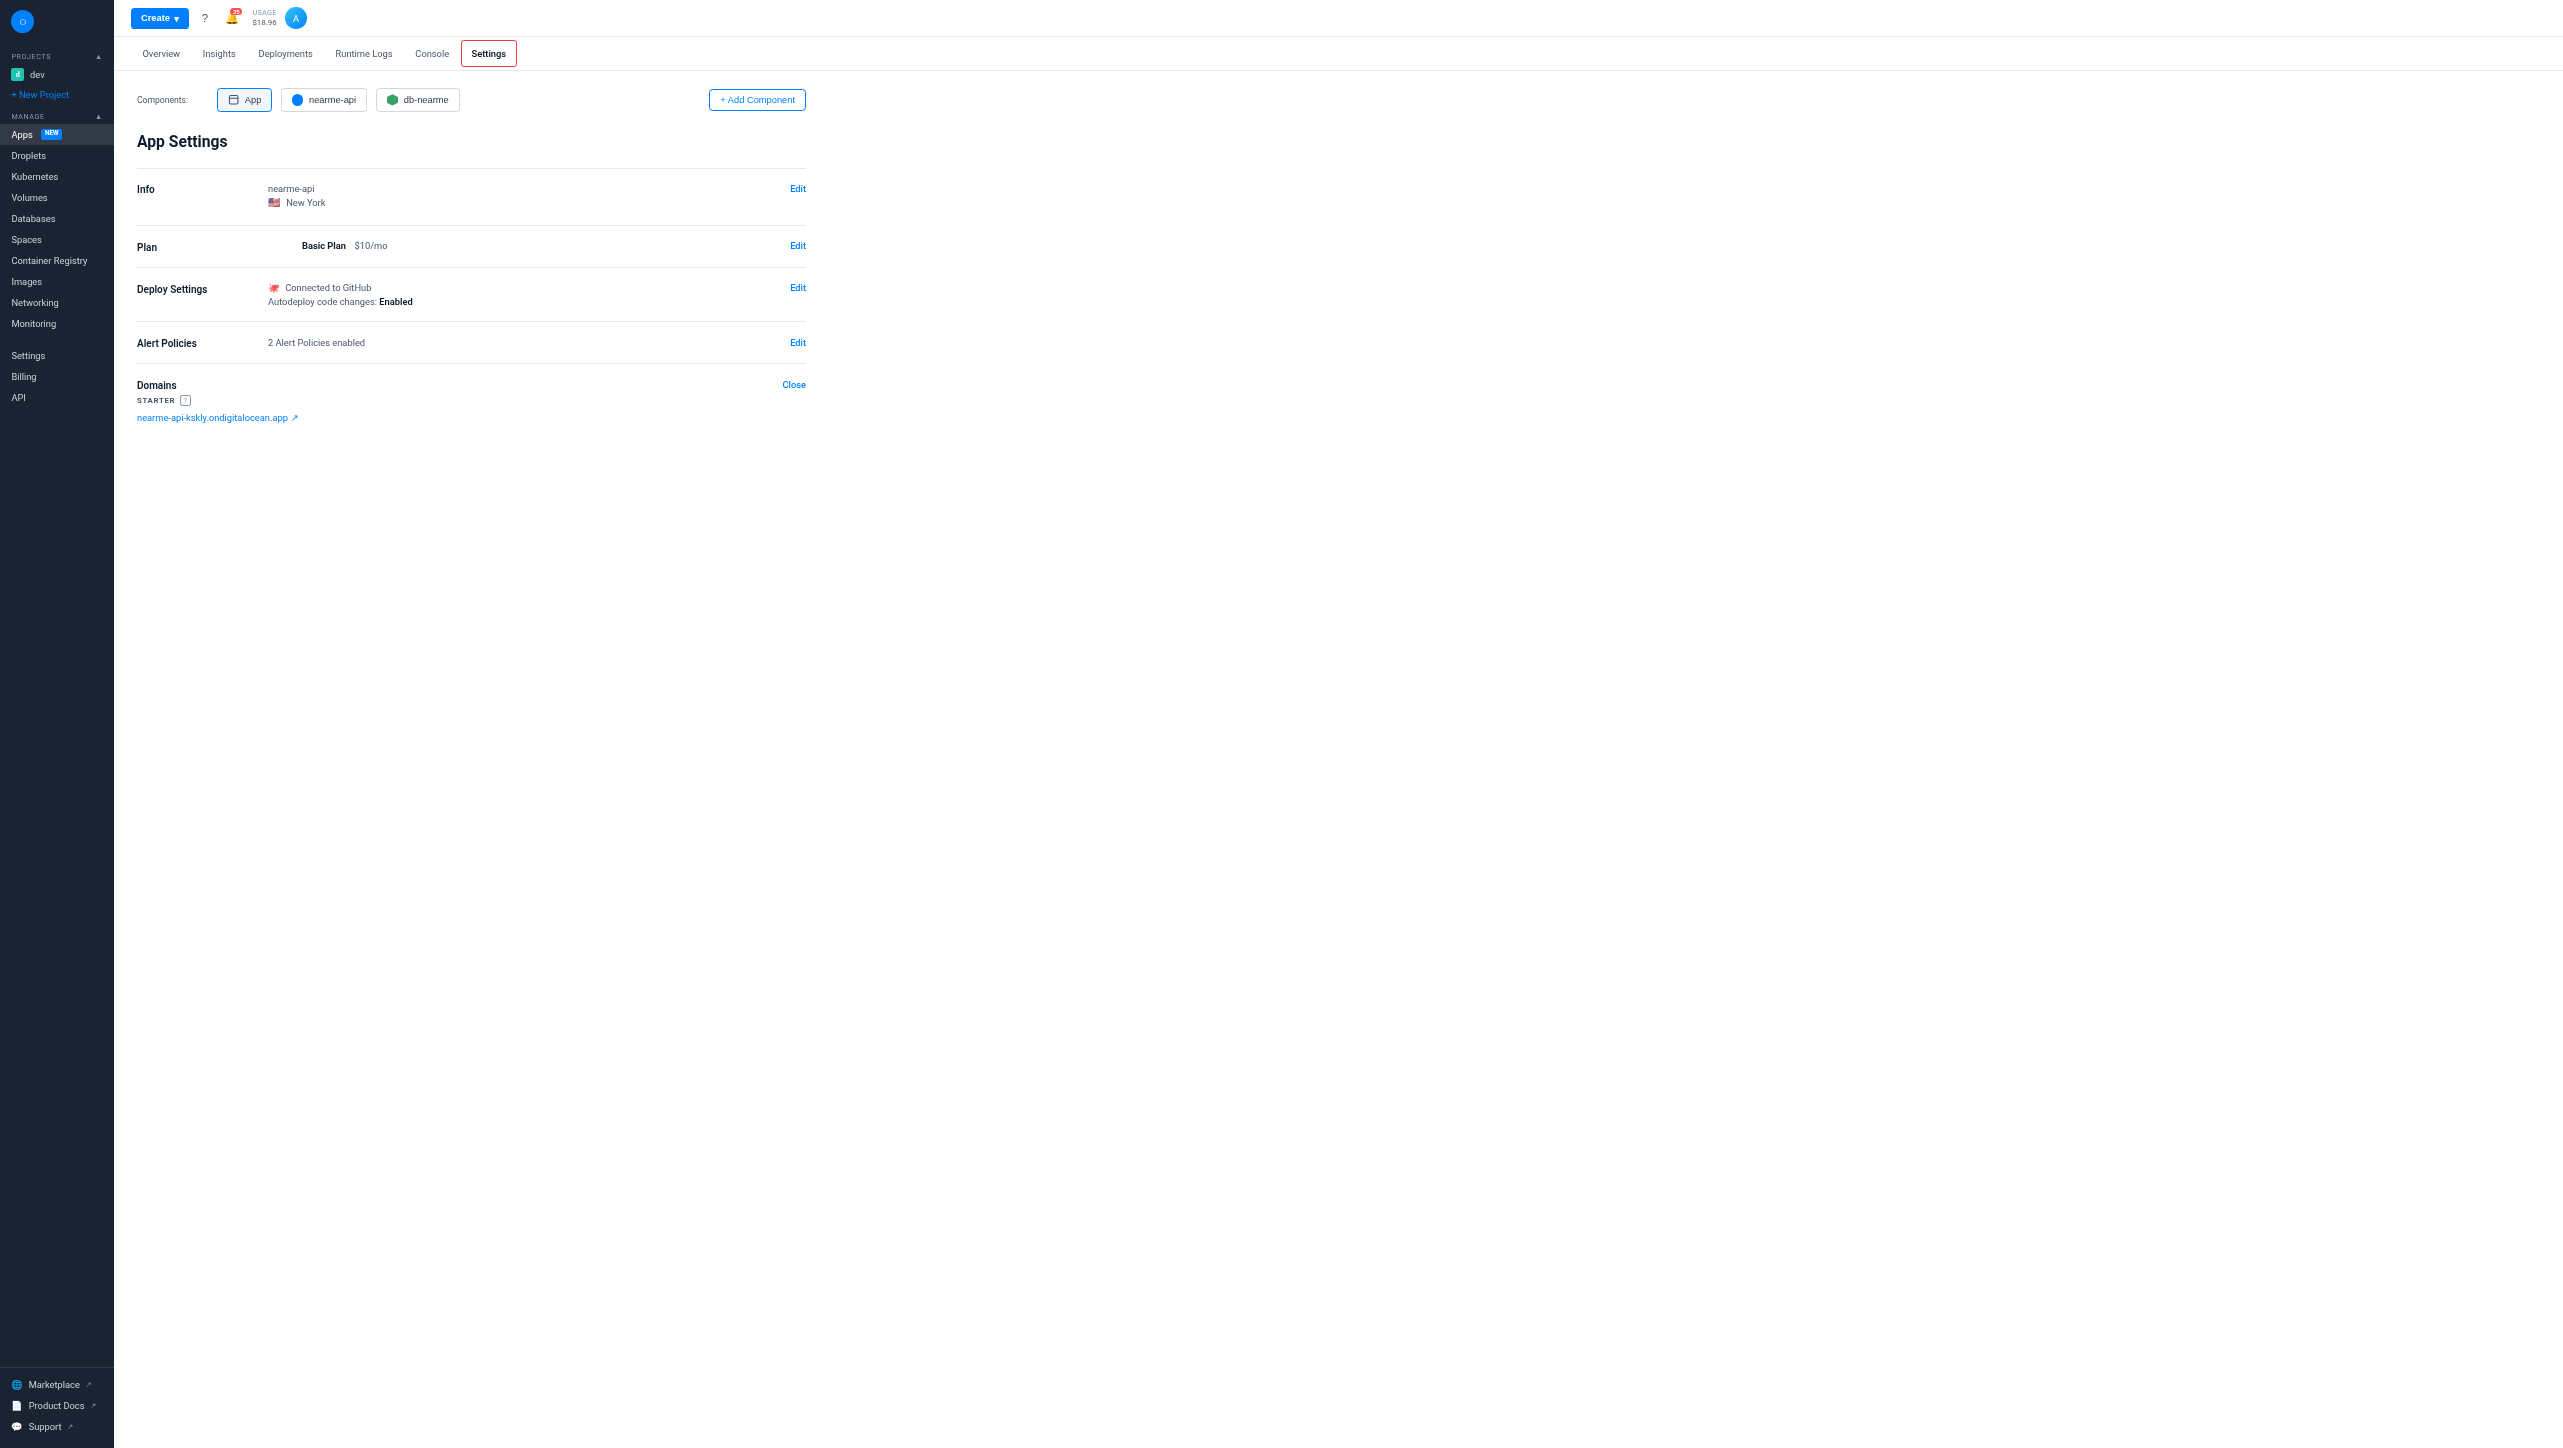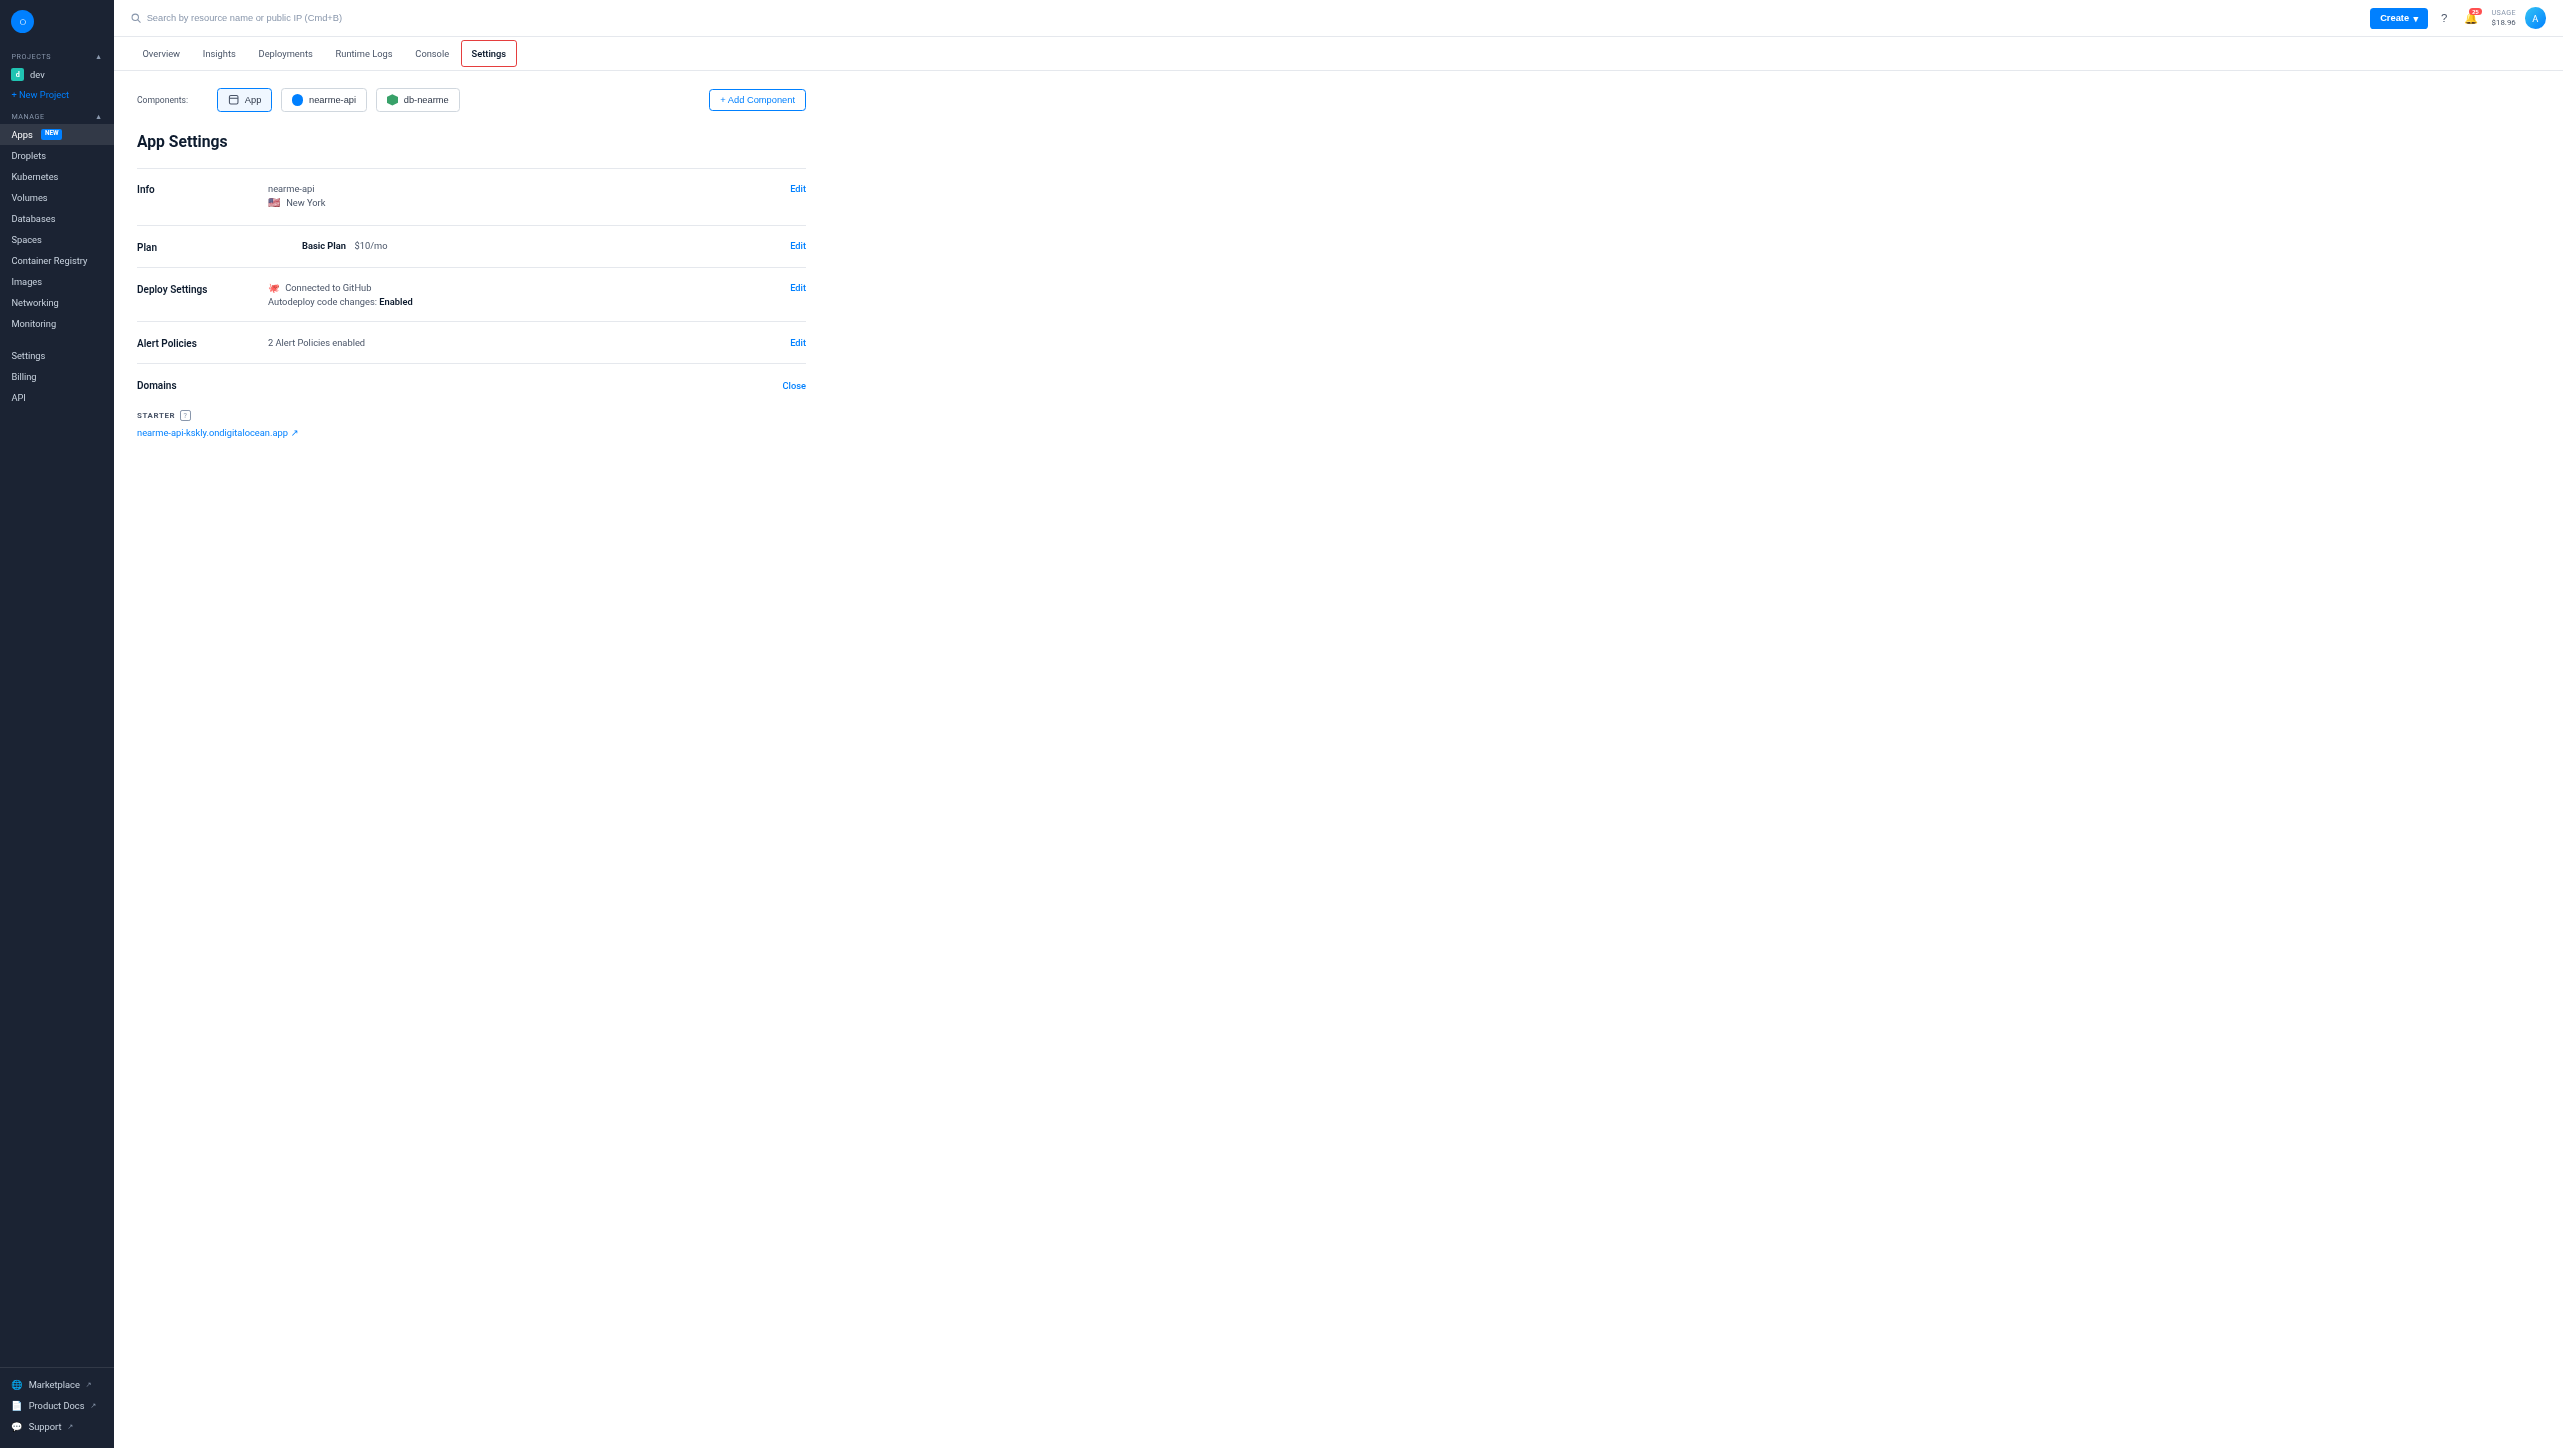--- a/index.html
+++ b/index.html
@@ -328,23 +328,23 @@
     .autodeploy-text { font-size: 9.3px; color: #4a5568; margin-top: 2.9px; }
     .autodeploy-text .enabled { font-weight: 600; color: #0d1b2e; }
 
     
     .domains-section {
       border-top: 0.7px solid #e5e8ed;
       padding: 14.3px 0;
     }
     .domains-header {
       display: flex;
-      align-items: flex-end;
+      align-items: center;
       gap: 10px;
-      margin-bottom: 19px;
+      margin-bottom: 4px;
     }
     .starter-badge {
       display: flex;
       align-items: center;
       gap: 4.3px;
       margin-bottom: 5.7px;
     }
     .starter-text {
       font-size: 7.9px;
       font-weight: 700;
@@ -479,27 +479,20 @@
       <span>💬</span>
       <span>Support</span>
       <span class="ext-icon">↗</span>
     </div>
   </div>
 </div>
 
 <div class="main">
 
   <div class="topbar">
-    <div class="topbar-search">
-      <svg width="10" height="10" viewBox="0 0 14 14" fill="none">
-        <circle cx="6" cy="6" r="4.5" stroke="#8896ab" stroke-width="1.5"></circle>
-        <line x1="9.5" y1="9.5" x2="13" y2="13" stroke="#8896ab" stroke-width="1.5" stroke-linecap="round"></line>
-      </svg>
-      <input type="text" placeholder="Search by resource name or public IP (Cmd+B)" style="">
-    </div>
     <div class="topbar-right">
       <button class="btn-create">
         <span>Create</span>
         <span>▾</span>
       </button>
       <button class="topbar-icon-btn">
         <span>?</span>
       </button>
       <button class="topbar-icon-btn" style="position:relative;">
         <span>🔔</span>

